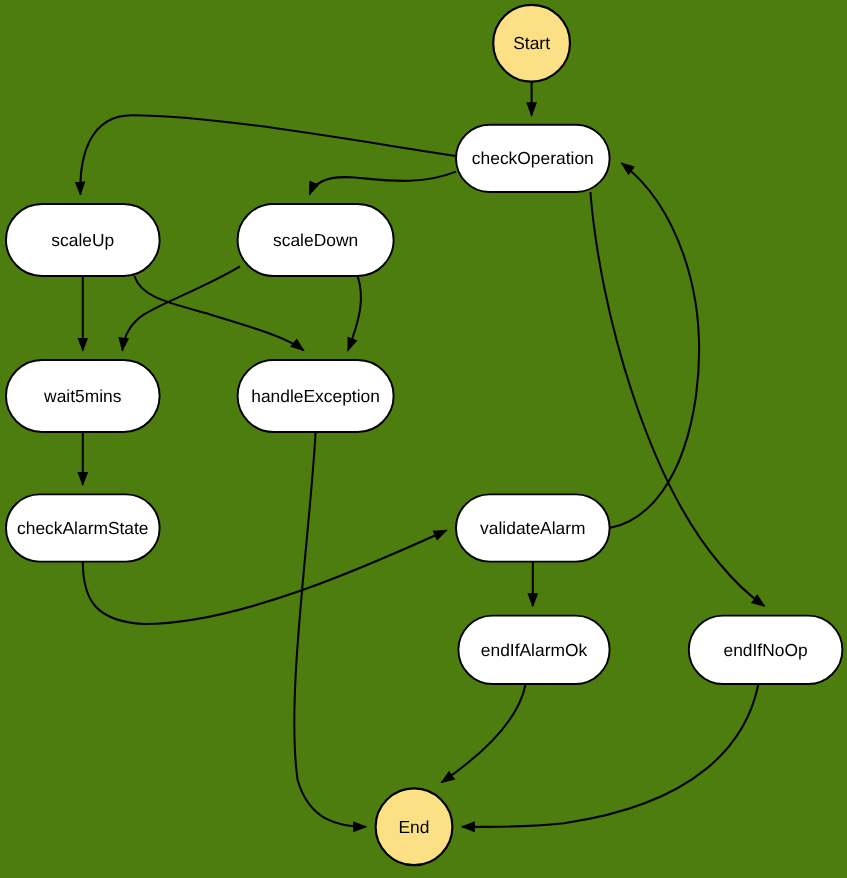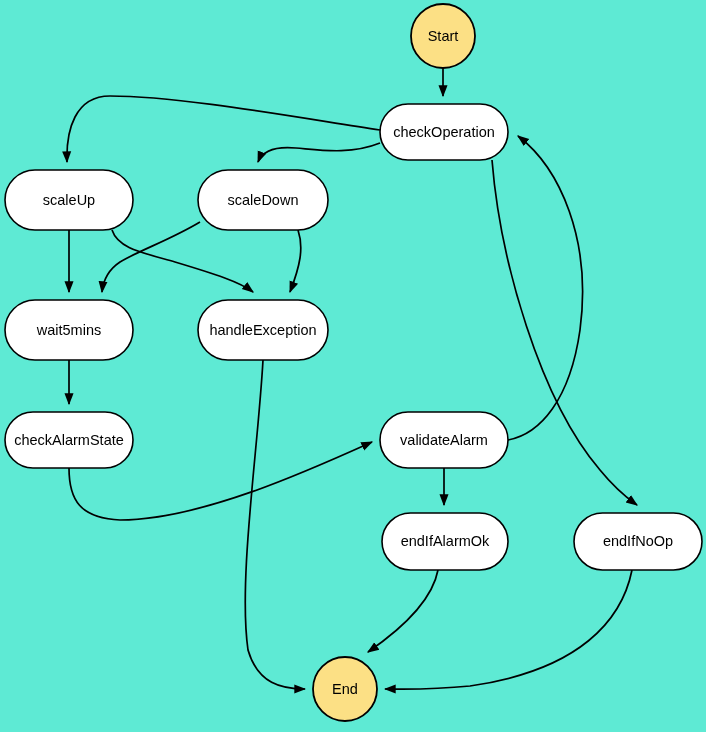--- a/index.html
+++ b/index.html
@@ -7,21 +7,21 @@
     padding: 0;
     background: #ffffff;
   }
   body {
     font-family: "Liberation Sans", sans-serif;
   }
   #diagram-root {
     position: relative;
     width: 706px;
     height: 732px;
-    background: #5eead4;
+    background: #4d7c0f;
     overflow: hidden;
   }
   #flow-svg {
     position: absolute;
     top: 0;
     left: 0;
     width: 706px;
     height: 732px;
   }
   .node-shape {

